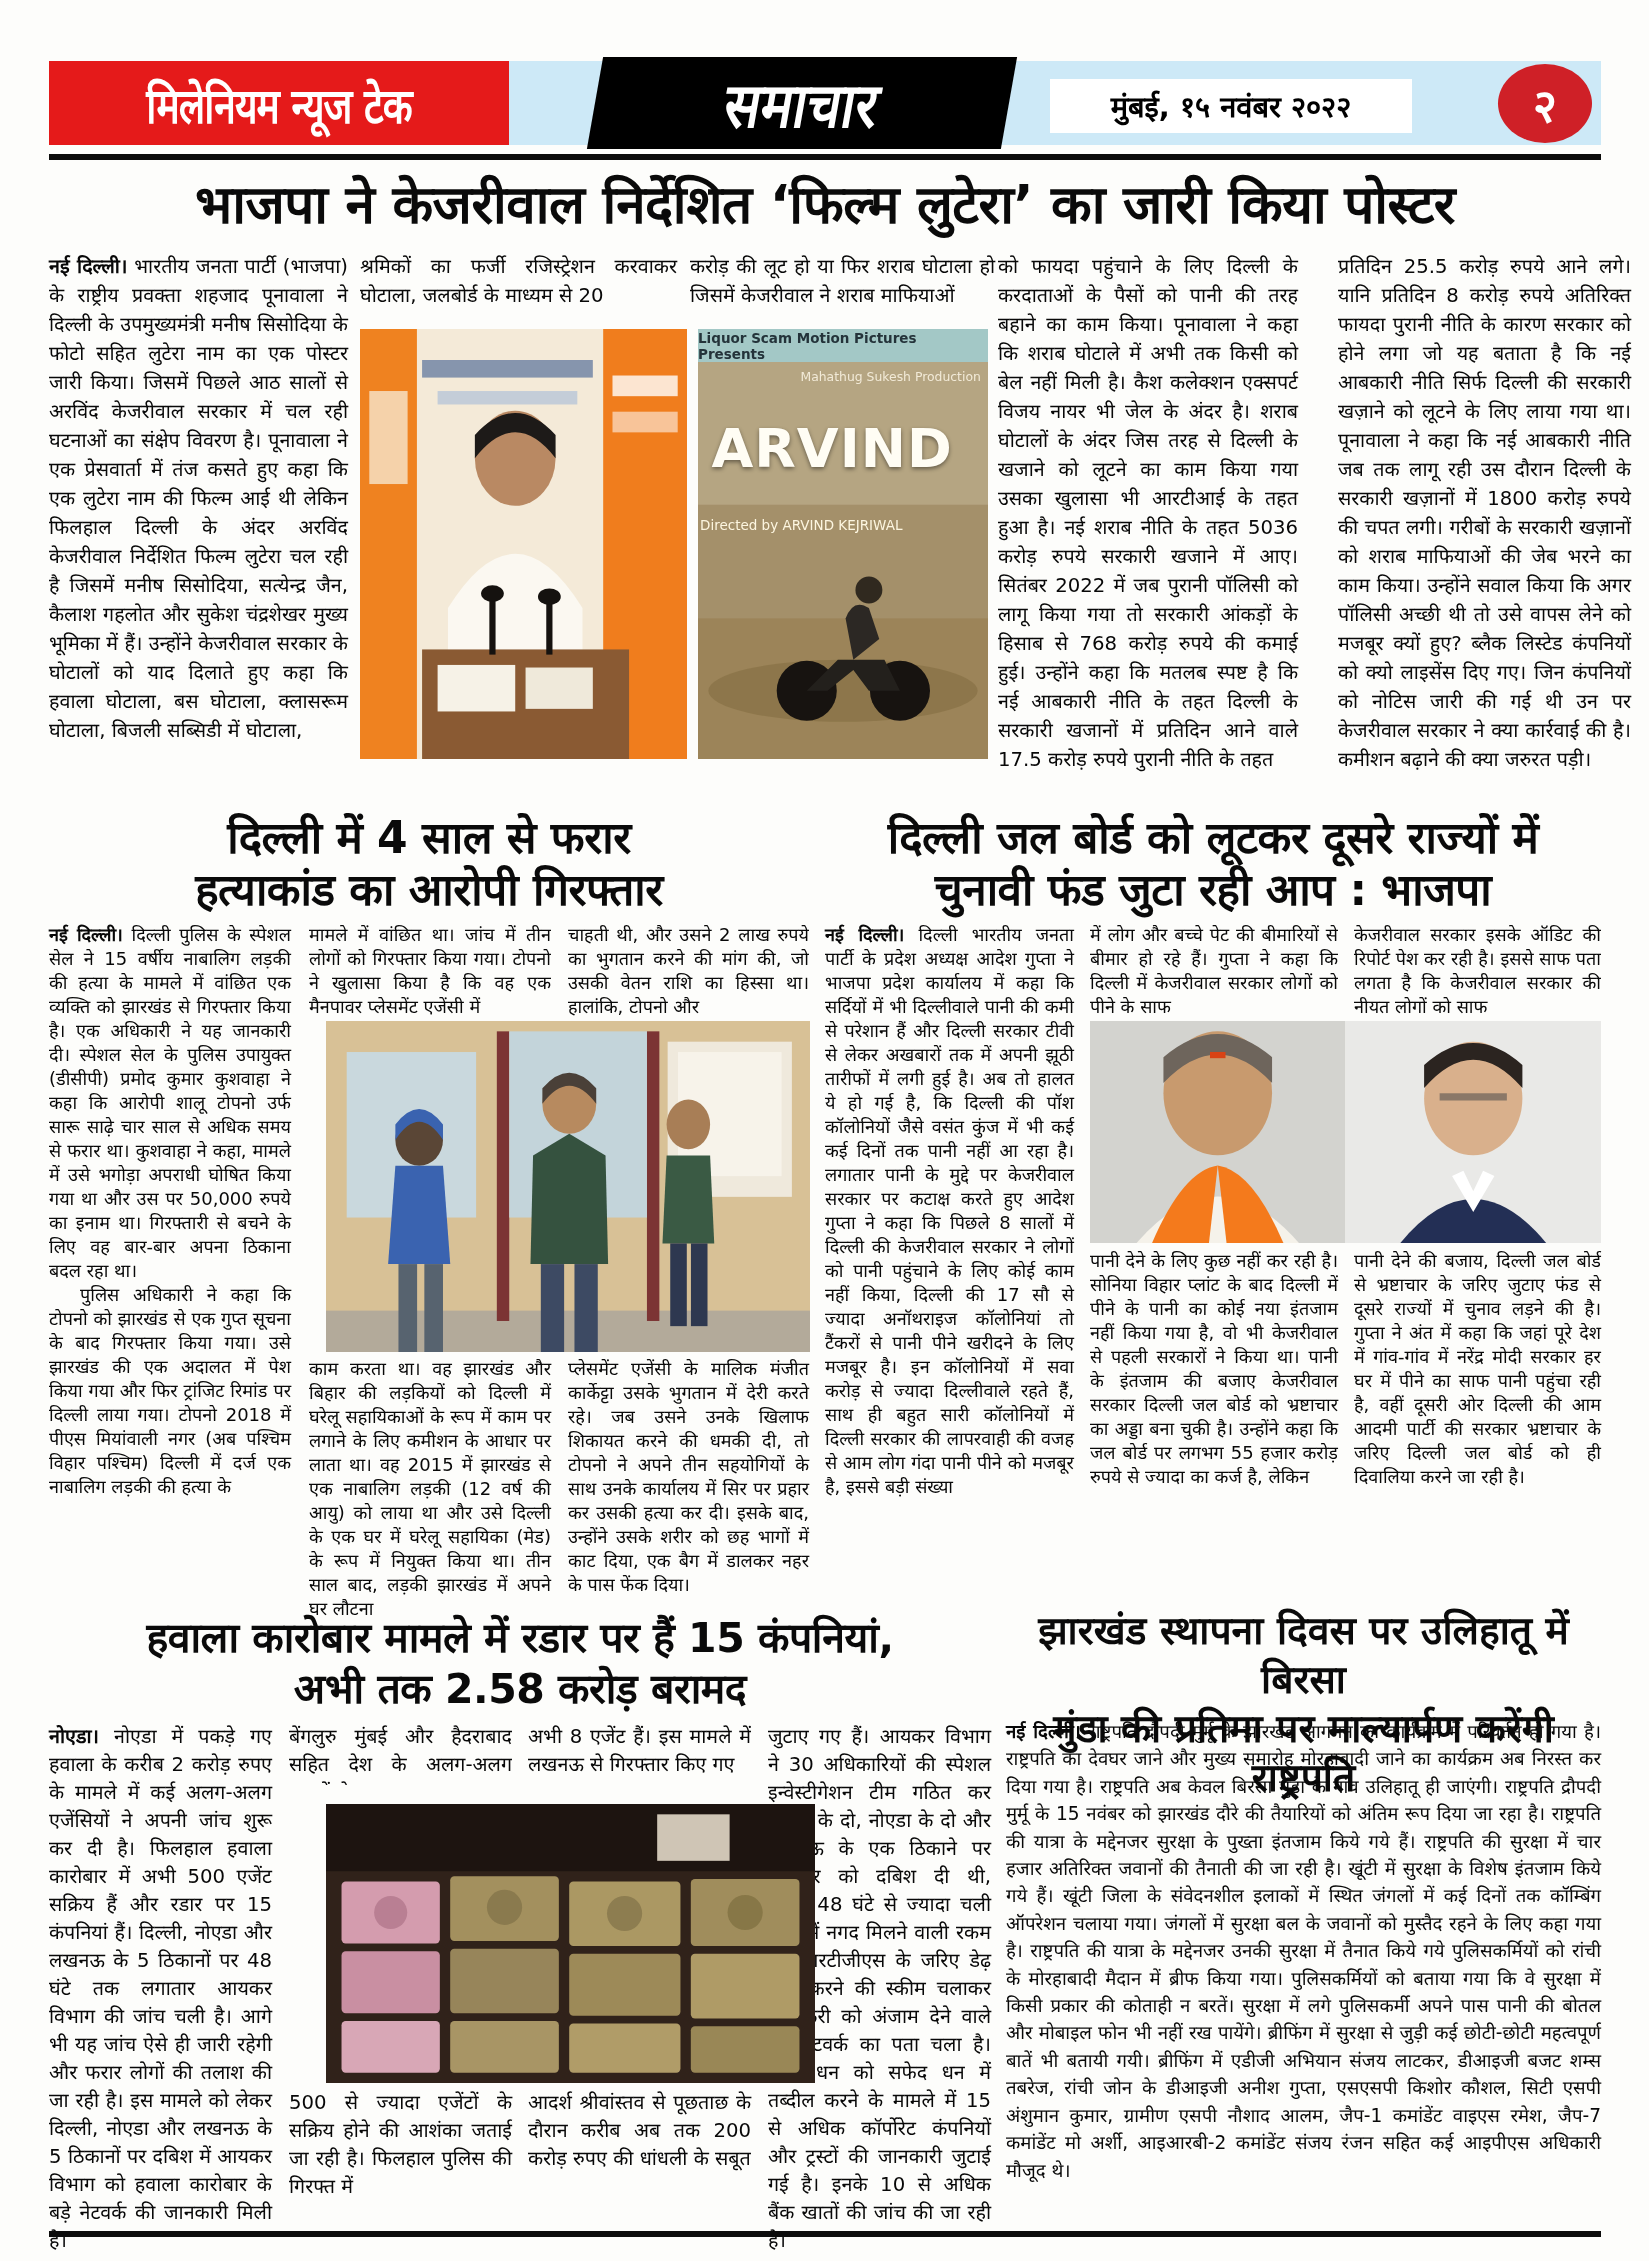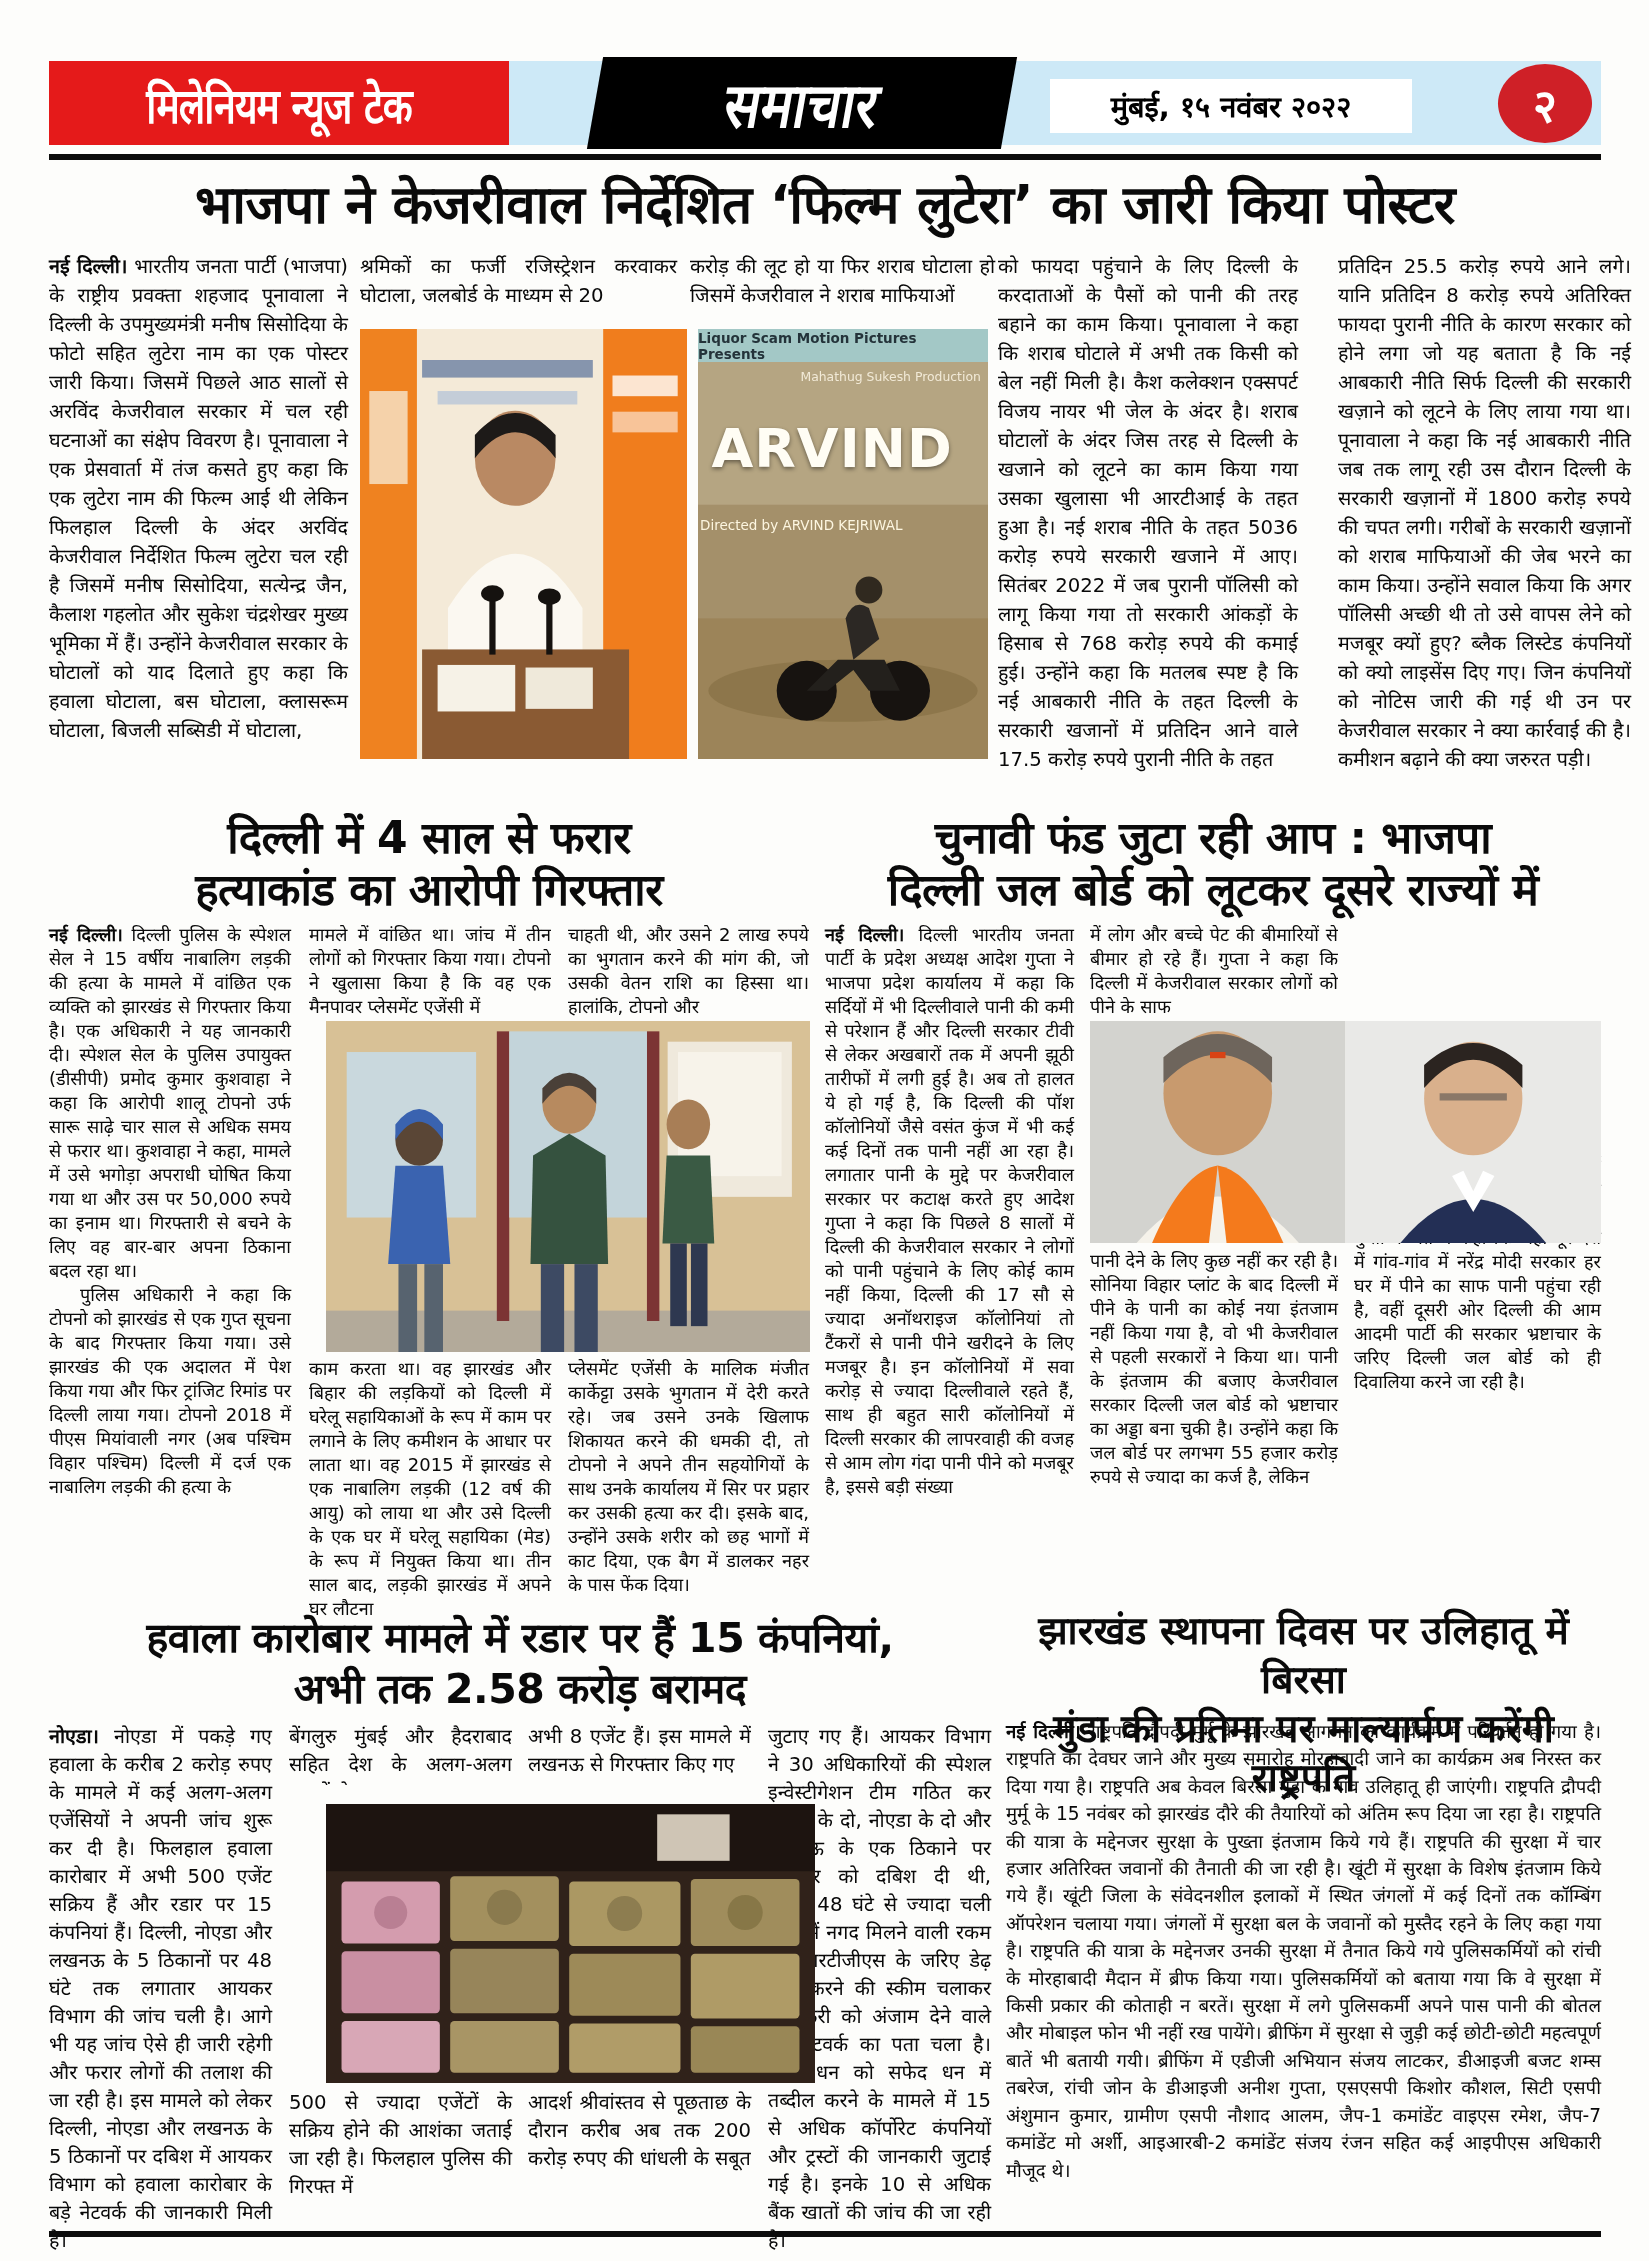--- a/index.html
+++ b/index.html
@@ -192,30 +192,31 @@
         <ellipse cx="180" cy="230" rx="46" ry="50" fill="#5a4636"></ellipse>
         <path d="M134 280 L226 280 L240 470 L120 470 Z" fill="#3a63b0"></path>
         <rect x="140" y="470" width="36" height="170" fill="#57636f"></rect>
         <rect x="190" y="470" width="36" height="170" fill="#57636f"></rect>
         <path d="M134 230 Q180 160 226 230 L226 200 Q180 140 134 200 Z" fill="#3a63b0"></path>
       </svg>
     </div>
   </div>
 
   <div class="j-art">
+    <div class="art-head mid-head">दिल्ली जल बोर्ड को लूटकर दूसरे राज्यों में</div>
     <div class="art-head mid-head">चुनावी फंड जुटा रही आप : भाजपा</div>
-    <div class="art-head mid-head">दिल्ली जल बोर्ड को लूटकर दूसरे राज्यों में</div>
   </div>
   <div class="j-body">
     <div class="col j-c1 btxt"><b>नई दिल्ली।</b> <span>दिल्ली भारतीय जनता पार्टी के प्रदेश अध्यक्ष आदेश गुप्ता ने भाजपा प्रदेश कार्यालय में कहा कि सर्दियों में भी दिल्लीवाले पानी की कमी से परेशान हैं और दिल्ली सरकार टीवी से लेकर अखबारों तक में अपनी झूठी तारीफों में लगी हुई है। अब तो हालत ये हो गई है, कि दिल्ली की पॉश कॉलोनियों जैसे वसंत कुंज में भी कई कई दिनों तक पानी नहीं आ रहा है। लगातार पानी के मुद्दे पर केजरीवाल सरकार पर कटाक्ष करते हुए आदेश गुप्ता ने कहा कि पिछले 8 सालों में दिल्ली की केजरीवाल सरकार ने लोगों को पानी पहुंचाने के लिए कोई काम नहीं किया, दिल्ली की 17 सौ से ज्यादा अनॉथराइज कॉलोनियां तो टैंकरों से पानी पीने खरीदने के लिए मजबूर है। इन कॉलोनियों में सवा करोड़ से ज्यादा दिल्लीवाले रहते हैं, साथ ही बहुत सारी कॉलोनियों में दिल्ली सरकार की लापरवाही की वजह से आम लोग गंदा पानी पीने को मजबूर है, इससे बड़ी संख्या</span></div>
     <div class="col j-c2 btxt">
       <div class="seg-top" style="height:95px;">में लोग और बच्चे पेट की बीमारियों से बीमार हो रहे हैं। गुप्ता ने कहा कि दिल्ली में केजरीवाल सरकार लोगों को पीने के साफ</div>
       <div style="margin-top:231px;">पानी देने के लिए कुछ नहीं कर रही है। सोनिया विहार प्लांट के बाद दिल्ली में पीने के पानी का कोई नया इंतजाम नहीं किया गया है, वो भी केजरीवाल से पहली सरकारों ने किया था। पानी के इंतजाम की बजाए केजरीवाल सरकार दिल्ली जल बोर्ड को भ्रष्टाचार का अड्डा बना चुकी है। उन्होंने कहा कि जल बोर्ड पर लगभग 55 हजार करोड़ रुपये से ज्यादा का कर्ज है, लेकिन</div>
     </div>
     <div class="col j-c3 btxt">
+      <div class="seg-top" style="height:95px;">केजरीवाल सरकार इसके ऑडिट की रिपोर्ट पेश कर रही है। इससे साफ पता लगता है कि केजरीवाल सरकार की नीयत लोगों को साफ</div>
       <div style="margin-top:231px;">पानी देने की बजाय, दिल्ली जल बोर्ड से भ्रष्टाचार के जरिए जुटाए फंड से दूसरे राज्यों में चुनाव लड़ने की है। गुप्ता ने अंत में कहा कि जहां पूरे देश में गांव-गांव में नरेंद्र मोदी सरकार हर घर में पीने का साफ पानी पहुंचा रही है, वहीं दूसरी ओर दिल्ली की आम आदमी पार्टी की सरकार भ्रष्टाचार के जरिए दिल्ली जल बोर्ड को ही दिवालिया करने जा रही है।</div>
     </div>
     <div class="leaders-photo">
       <svg class="photo-frame" width="511" height="222" viewBox="0 0 988 430" preserveAspectRatio="none">
         <rect x="0" y="0" width="494" height="430" fill="#d3d3cf"></rect>
         <rect x="494" y="0" width="494" height="430" fill="#e9e9e7"></rect>
         <ellipse cx="247" cy="140" rx="105" ry="120" fill="#c89a6e"></ellipse>
         <path d="M142 120 Q247 10 352 120 L352 70 Q247 -20 142 70 Z" fill="#6e655c"></path>
         <rect x="232" y="60" width="30" height="12" fill="#d84315"></rect>
         <path d="M90 430 Q247 250 404 430 Z" fill="#f5f2ea"></path>

